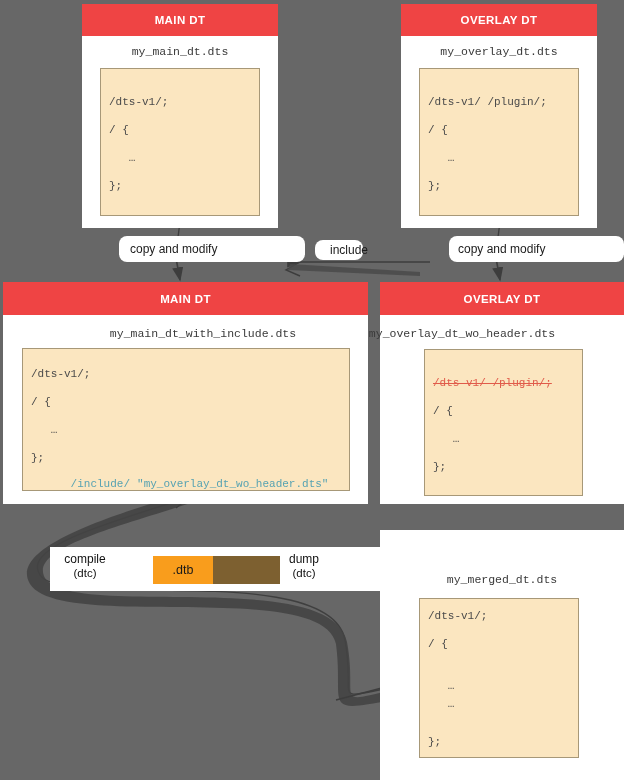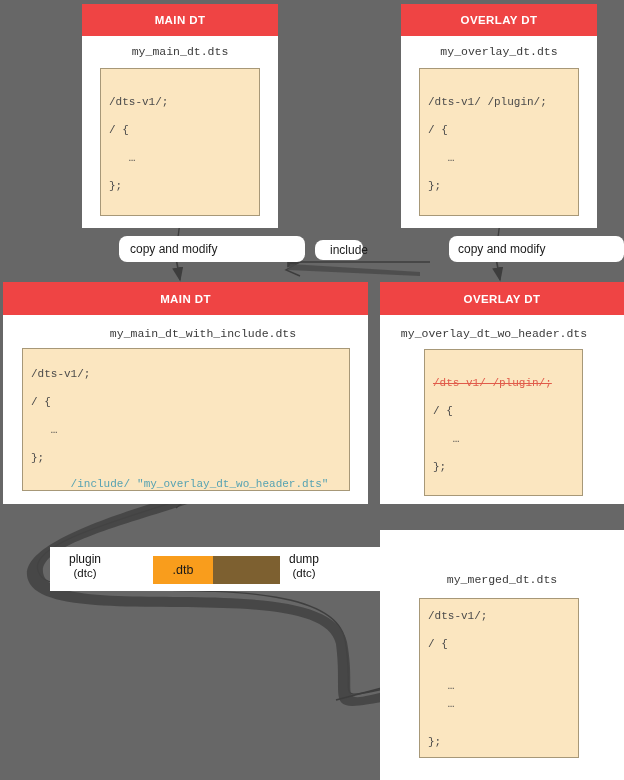--- a/index.html
+++ b/index.html
@@ -216,31 +216,31 @@
     <div class="code-line" style="left:8px; top:104px;">};</div>
     <div class="code-line code-include" style="left:8px; top:119px;">
       <span>/include/</span><span style="margin-left:7px;">"my_overlay_dt_wo_header.dts"</span>
     </div>
   </div>
 
   <div class="panel" style="left:380px; top:282px; width:244px; height:222px;"></div>
   <div class="panel-header" style="left:380px; top:282px; width:244px; height:33px;">
     <span>OVERLAY DT</span>
   </div>
-  <div class="file-name" style="left:396px; top:327px; width:196px;">my_overlay_dt_wo_header.dts</div>
+  <div class="file-name" style="left:364px; top:327px; width:196px;">my_overlay_dt_wo_header.dts</div>
   <div class="code-box" style="left:424px; top:349px; width:159px; height:147px;">
     <div class="code-line code-strike" style="left:8px; top:28px;">/dts-v1/ /plugin/;</div>
     <div class="code-line" style="left:8px; top:56px;">/ {</div>
     <div class="code-line" style="left:8px; top:84px;">   …</div>
     <div class="code-line" style="left:8px; top:112px;">};</div>
   </div>
 
   <div class="proc-strip" style="left:50px; top:547px; width:330px; height:44px;"></div>
   <div class="proc-label" style="left:52px; top:553px; width:66px;">
-    <span>plugin</span>
+    <span>compile</span>
     <span class="mono">(dtc)</span>
   </div>
   <div class="dtb-tail" style="left:212px; top:556px; width:68px; height:28px;"></div>
   <div class="dtb-box" style="left:153px; top:556px; width:60px; height:28px;">
     <span>.dtb</span>
   </div>
   <div class="proc-label" style="left:276px; top:553px; width:56px;">
     <span>dump</span>
     <span class="mono">(dtc)</span>
   </div>

